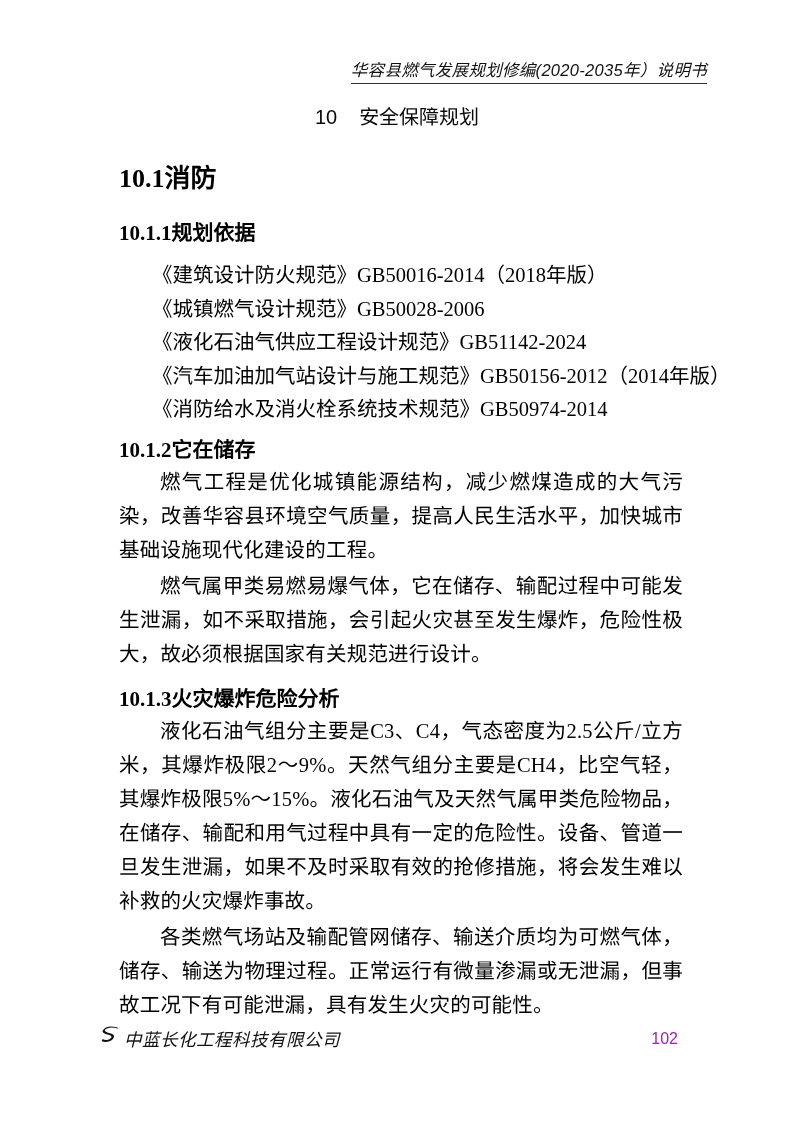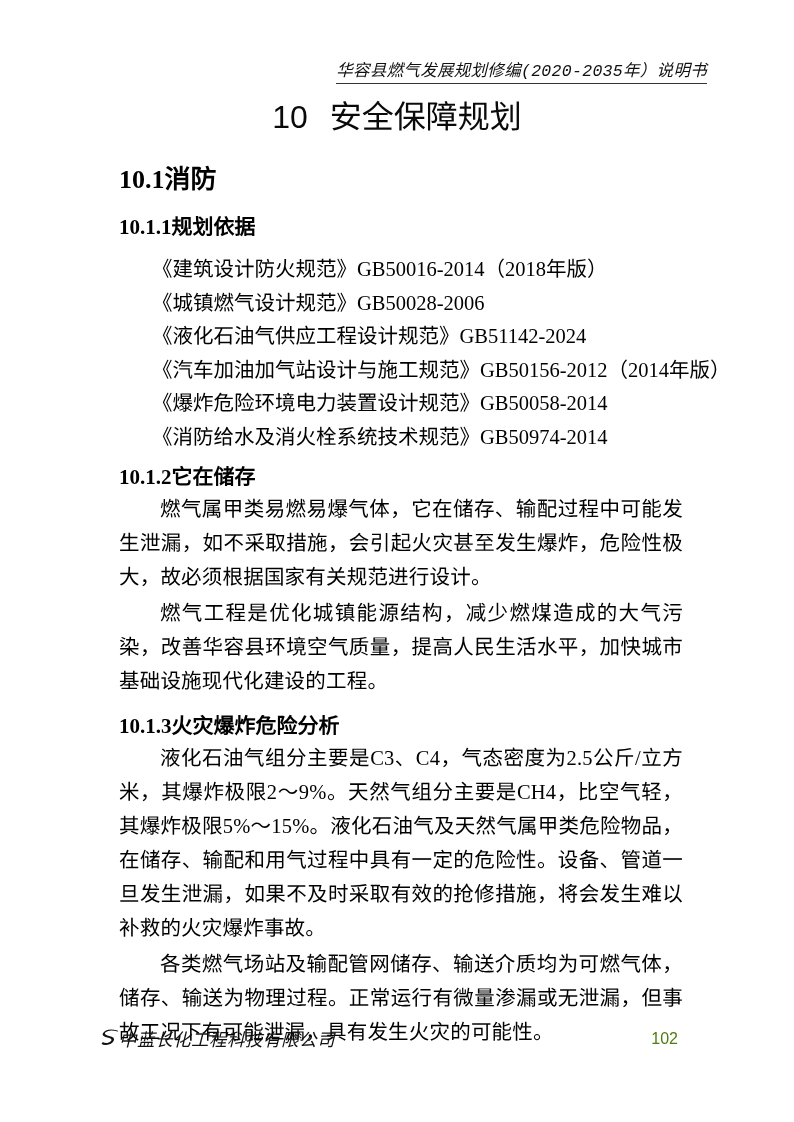--- a/index.html
+++ b/index.html
@@ -14,46 +14,46 @@
     overflow: hidden;
     font-family: "Liberation Serif", "DejaVu Serif", serif;
   }
   
   .header {
     padding: 57px 87px 0 119px;
     text-align: right;
   }
   .header-text {
     display: inline-block;
-    font-family: Liberation Mono, monospace;
+    font-family: Liberation Sans, sans-serif;
     font-style: italic;
     font-size: 16.5px;
     letter-spacing: 0.3px;
     color: #111;
     border-bottom: 1.4px solid #333;
     padding-bottom: 2px;
   }
   
   .chapter-title {
     margin-top: 13px;
     text-align: center;
     font-family: "Liberation Sans", "DejaVu Sans", sans-serif;
-    font-size: 32px;
+    font-size: 20px;
     font-weight: 500;
     line-height: 40px;
     color: #0a0a0a;
   }
   .chapter-title .num { margin-right: 22px; }
   
   .content { padding: 0 111px 0 119px; }
   .sec-h2 {
-    margin-top: 26px;
+    margin-top: 18px;
     font-size: 26px;
     font-weight: bold;
-    line-height: 32px;
+    line-height: 46px;
   }
   .sec-h3 {
     font-size: 21px;
     font-weight: bold;
     line-height: 26px;
   }
   .h3-1 { margin-top: 18px; }
   .h3-2 { margin-top: 10px; }
   .h3-3 { margin-top: 15px; }
   .num-serif { font-family: "Liberation Serif", "DejaVu Serif", serif; }
@@ -82,33 +82,33 @@
   
   .footer {
     position: absolute;
     left: 100px;
     right: 116px;
     top: 1026px;
     display: flex;
     justify-content: space-between;
     align-items: center;
   }
-  .footer-left { display: flex; align-items: center; }
+  .footer-left { display: flex; align-items: flex-start; gap: 5px; }
   .logo { width: 19px; height: 20px; transform: skewX(-8deg); }
   .company {
     font-family: "Liberation Serif", "DejaVu Serif", serif;
     font-style: italic;
     font-size: 17.5px;
     color: #111;
     letter-spacing: 0.5px;
   }
   .page-number {
     font-family: "Liberation Sans", "DejaVu Sans", sans-serif;
     font-size: 16px;
-    color: #4d7c0f;
+    color: #a21caf;
   }
 </style>
 </head>
 <body>
 
 <div class="page">
 
   <div class="header">
     <span class="header-text">华容县燃气发展规划修编(2020-2035年）说明书</span>
   </div>
@@ -119,28 +119,27 @@
 
     <h2 class="sec-h2"><span class="num-serif">10.1</span><span class="cn-hei">消防</span></h2>
 
     <h3 class="sec-h3 h3-1"><span class="num-serif">10.1.1</span><span class="cn-hei">规划依据</span></h3>
 
     <ul class="standards">
       <li>《建筑设计防火规范》GB50016-2014（2018年版）</li>
       <li>《城镇燃气设计规范》GB50028-2006</li>
       <li>《液化石油气供应工程设计规范》GB51142-2024</li>
       <li>《汽车加油加气站设计与施工规范》GB50156-2012（2014年版）</li>
-      <li>《爆炸危险环境电力装置设计规范》GB50058-2014</li>
       <li>《消防给水及消火栓系统技术规范》GB50974-2014</li>
     </ul>
 
     <h3 class="sec-h3 h3-2"><span class="num-serif">10.1.2</span><span class="cn-hei">它在储存</span></h3>
 
+    <p class="para">燃气工程是优化城镇能源结构，减少燃煤造成的大气污染，改善华容县环境空气质量，提高人民生活水平，加快城市基础设施现代化建设的工程。</p>
     <p class="para">燃气属甲类易燃易爆气体，它在储存、输配过程中可能发生泄漏，如不采取措施，会引起火灾甚至发生爆炸，危险性极大，故必须根据国家有关规范进行设计。</p>
-    <p class="para">燃气工程是优化城镇能源结构，减少燃煤造成的大气污染，改善华容县环境空气质量，提高人民生活水平，加快城市基础设施现代化建设的工程。</p>
 
     <h3 class="sec-h3 h3-3"><span class="num-serif">10.1.3</span><span class="cn-hei">火灾爆炸危险分析</span></h3>
 
     <p class="para">液化石油气组分主要是C3、C4，气态密度为2.5公斤/立方米，其爆炸极限2～9%。天然气组分主要是CH4，比空气轻，其爆炸极限5%～15%。液化石油气及天然气属甲类危险物品，在储存、输配和用气过程中具有一定的危险性。设备、管道一旦发生泄漏，如果不及时采取有效的抢修措施，将会发生难以补救的火灾爆炸事故。</p>
     <p class="para">各类燃气场站及输配管网储存、输送介质均为可燃气体，储存、输送为物理过程。正常运行有微量渗漏或无泄漏，但事故工况下有可能泄漏，具有发生火灾的可能性。</p>
 
   </div>
 
   <div class="footer">
     <div class="footer-left">

